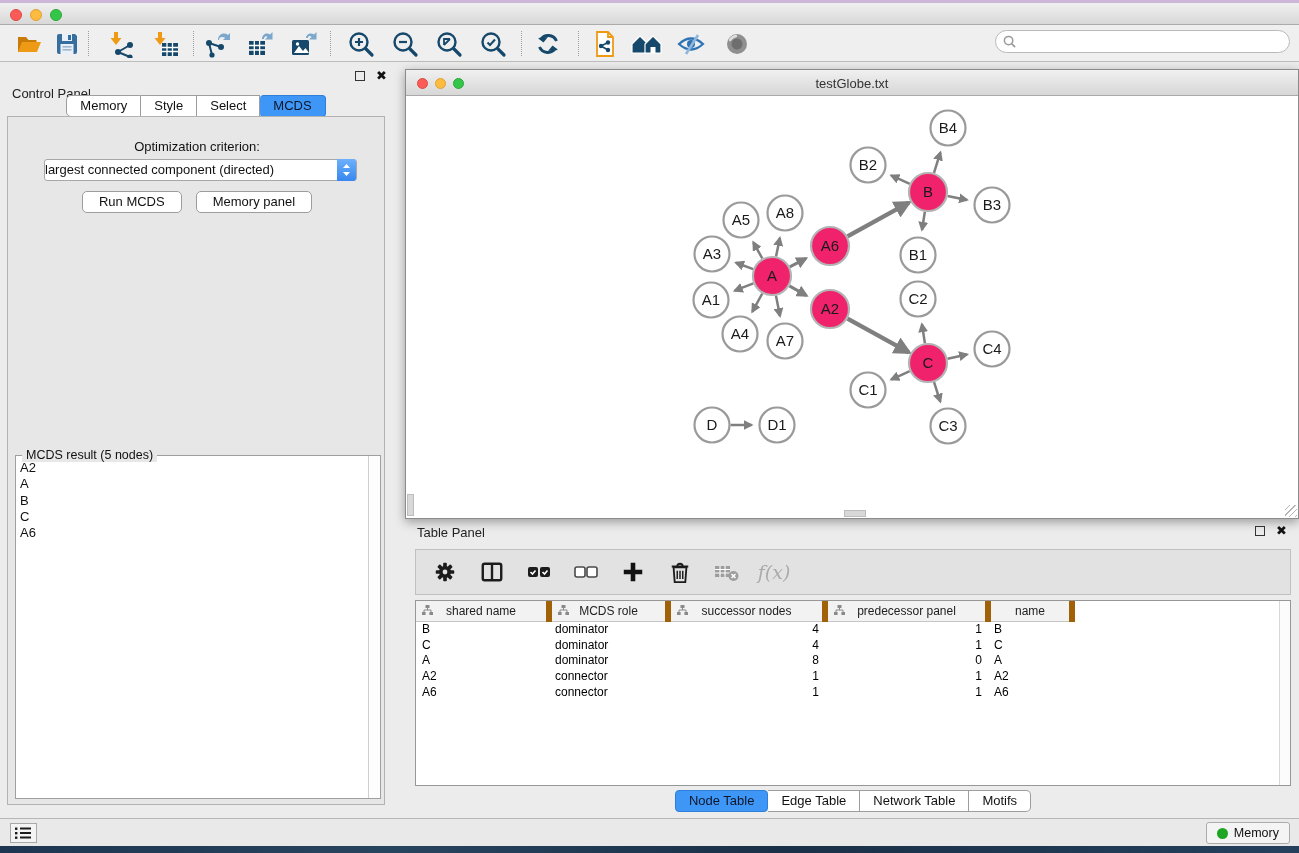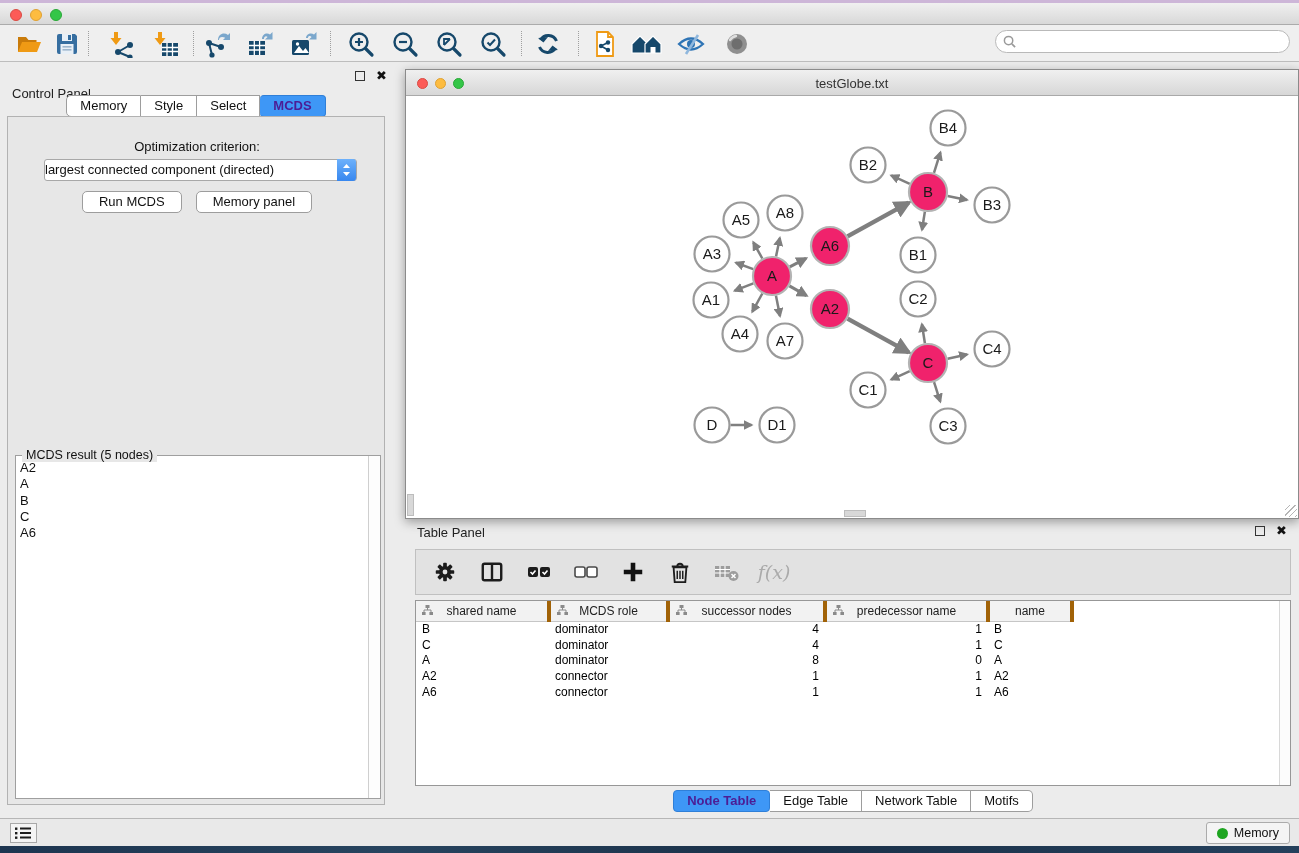--- a/index.html
+++ b/index.html
@@ -39,21 +39,21 @@
   .close-x { font-size:13px; font-weight:bold; color:#111; line-height:10px; }
   .cp-panel { position:absolute; left:7px; top:116px; width:378px; height:689px;
     background:#e7e7e7; border:1px solid #b2b2b2; }
   .cp-tabs { position:absolute; left:7px; top:95px; width:378px; height:22px;
     display:flex; justify-content:center; }
   .tabgroup { display:flex; border-radius:5px; }
   .tab { height:22px; padding:0 13px; font-size:13px; line-height:20px; background:#fff;
     border:1px solid #9d9d9d; border-left-width:0; color:#111; }
   .tab:first-child { border-left-width:1px; border-radius:5px 0 0 5px; }
   .tab:last-child { border-radius:0 5px 5px 0; }
-  .tab.active { background:#3e97f6; border-color:#2f7fd8; color:#4c1d95; border-radius:4px;font-weight:bold; }
+  .tab.active { background:#3e97f6; border-color:#2f7fd8; color:#0f172a; border-radius:4px; }
   .cp-optlabel { position:absolute; left:0; width:378px; top:22px; text-align:center; font-size:13px; color:#111; }
   .cp-dropdown { position:absolute; left:36px; top:42px; width:313px; height:22px; background:#fff;
     border:1px solid #a8a8a8; border-radius:3px; font-size:13px; line-height:20px; color:#111; }
   .dd-stepper { position:absolute; right:0; top:-1px; width:19px; height:22px; border-radius:0 3px 3px 0;
     background:linear-gradient(#6db1fb,#3787ef); display:flex; flex-direction:column; align-items:center; justify-content:center; }
   .cp-buttons { position:absolute; left:0; width:378px; top:74px; display:flex; justify-content:center; gap:14px; }
   .btn { height:22px; padding:0 16px; background:#fff; border:1px solid #9d9d9d; border-radius:5px;
     font-size:13px; color:#111; line-height:20px; }
   .mcds-box { position:absolute; left:7px; top:338px; width:366px; height:344px;
     border:1px solid #9f9f9f; background:#fff; }
@@ -80,21 +80,21 @@
   
   .tp-title { position:absolute; left:417px; top:525px; font-size:13px; color:#222; }
   .tp-winbtns { position:absolute; left:1255px; top:526px; display:flex; gap:11px; align-items:center; }
   .tp-toolbar { position:absolute; left:415px; top:549px; width:876px; height:46px;
     background:#e2e2e2; border:1px solid #c0c0c0; display:flex; align-items:center; gap:17px; padding-left:14px; }
   .tp-tool { width:30px; height:30px; display:flex; align-items:center; justify-content:center; }
   .fx-label { font-size:19px; color:#aaa; font-family:"DejaVu Serif",serif; font-style:italic; }
   .tp-table { position:absolute; left:415px; top:600px; width:876px; height:186px;
     background:#fff; border:1px solid #979797; }
   table.data { border-collapse:collapse; table-layout:fixed; width:656px; font-size:12px; color:#000; }
-  table.data th { height:20px; background:#f2f2f2; border-right:4px solid #a16207; border-bottom:1px solid #c6c6c6;
+  table.data th { height:20px; background:#f2f2f2; border-right:6px solid #a16207; border-bottom:1px solid #c6c6c6;
     font-weight:normal; font-size:12px; color:#222; text-align:center; position:relative; }
   table.data td { height:15.8px; padding:0 6px; white-space:nowrap; overflow:hidden; }
   .th-icon { position:absolute; left:6px; top:4px; }
   .tp-vscroll { position:absolute; right:0; top:0; bottom:0; width:11px; border-left:1px solid #d8d8d8; background:#fcfcfc; }
   .tp-tabs { position:absolute; left:415px; top:790px; width:876px; display:flex; justify-content:center; }
   .tp-tabs .tab { font-size:13px; }
 
   
   .status-bar { position:absolute; left:0; top:818px; width:1299px; height:28px;
     background:#e9e9e9; border-top:1px solid #b6b6b6; }
@@ -519,21 +519,21 @@
               <rect x="3.5" y="0" width="4" height="3" fill="#8a8a8a"></rect>
               <rect x="0" y="7" width="3.6" height="3" fill="#8a8a8a"></rect>
               <rect x="7.4" y="7" width="3.6" height="3" fill="#8a8a8a"></rect>
               <path d="M5.5 3 v2 M2 7 V5 h7 v2" stroke="#8a8a8a" fill="none"></path>
             </svg><span>successor nodes</span></th>
           <th style="width: 163px;"><svg class="th-icon" width="11" height="11" viewBox="0 0 11 11">
               <rect x="3.5" y="0" width="4" height="3" fill="#8a8a8a"></rect>
               <rect x="0" y="7" width="3.6" height="3" fill="#8a8a8a"></rect>
               <rect x="7.4" y="7" width="3.6" height="3" fill="#8a8a8a"></rect>
               <path d="M5.5 3 v2 M2 7 V5 h7 v2" stroke="#8a8a8a" fill="none"></path>
-            </svg><span>predecessor name</span></th>
+            </svg><span>predecessor panel</span></th>
           <th style="width: 84px;"><span>name</span></th>
         </tr>
       </thead>
     <tbody id="tp-body">
         <tr>
           <td style="text-align: left;">B</td>
           <td style="text-align: left;">dominator</td>
           <td style="text-align: right;">4</td>
           <td style="text-align: right;">1</td>
           <td style="text-align: left;">B</td>

